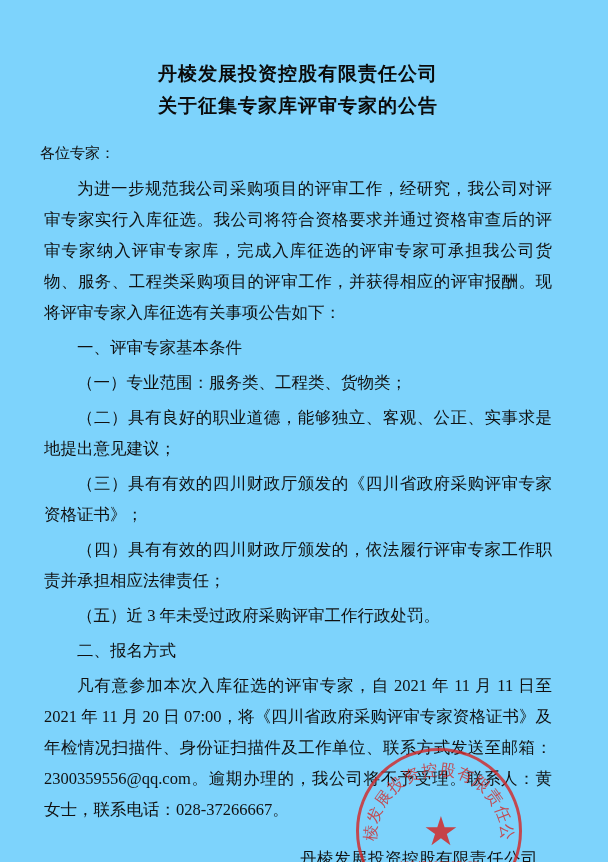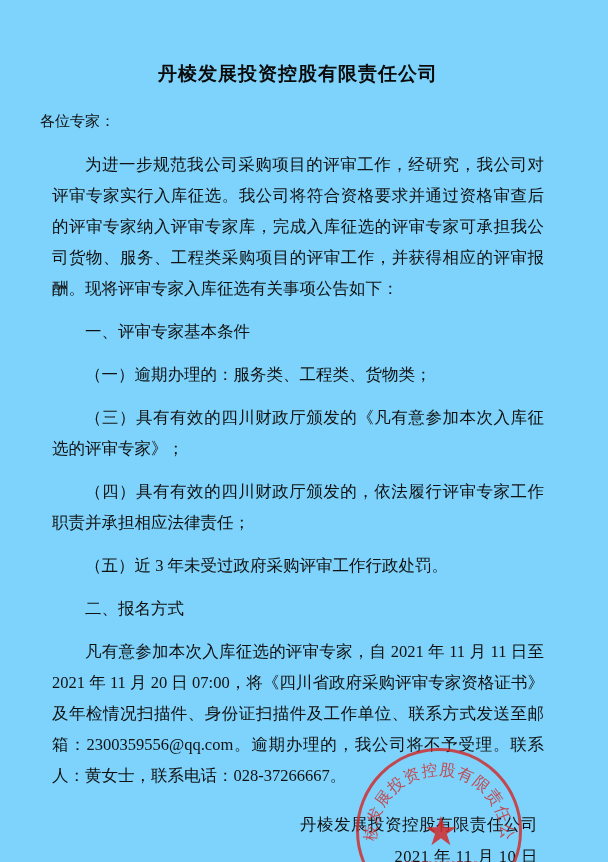--- a/index.html
+++ b/index.html
@@ -35,21 +35,21 @@
   }
   .salutation {
     font-size: 15px;
     line-height: 31px;
     margin: 6px 0 2px 0;
     text-indent: 0;
   }
   p.body-text {
     font-size: 16.5px;
     line-height: 31px;
-    margin: 12px;
+    margin: 4px;
     text-align: justify;
     text-justify: inter-ideograph;
     text-indent: 33px;
   }
   p.indent-2 {
     text-indent: 33px;
     font-family: Liberation Serif, serif;
   }
   .sign-block {
     margin-top: 18px;
@@ -111,28 +111,30 @@
     letter-spacing: 1px;
   }
 </style>
 </head>
 <body>
 
 <div class="page">
 
   <div class="title-block">
     <div class="title-line">丹棱发展投资控股有限责任公司</div>
+    <div class="title-line">关于征集专家库评审专家的公告</div>
   </div>
 
   <div class="salutation">各位专家：</div>
 
   <p class="body-text">为进一步规范我公司采购项目的评审工作，经研究，我公司对评审专家实行入库征选。我公司将符合资格要求并通过资格审查后的评审专家纳入评审专家库，完成入库征选的评审专家可承担我公司货物、服务、工程类采购项目的评审工作，并获得相应的评审报酬。现将评审专家入库征选有关事项公告如下：</p>
   <p class="body-text indent-2">一、评审专家基本条件</p>
-  <p class="body-text indent-2">（一）逾期办理的：服务类、工程类、货物类；</p>
-  <p class="body-text indent-2">（三）具有有效的四川财政厅颁发的《凡有意参加本次入库征选的评审专家》；</p>
+  <p class="body-text indent-2">（一）专业范围：服务类、工程类、货物类；</p>
+  <p class="body-text indent-2">（二）具有良好的职业道德，能够独立、客观、公正、实事求是地提出意见建议；</p>
+  <p class="body-text indent-2">（三）具有有效的四川财政厅颁发的《四川省政府采购评审专家资格证书》；</p>
   <p class="body-text indent-2">（四）具有有效的四川财政厅颁发的，依法履行评审专家工作职责并承担相应法律责任；</p>
   <p class="body-text indent-2">（五）近 3 年未受过政府采购评审工作行政处罚。</p>
   <p class="body-text indent-2">二、报名方式</p>
   <p class="body-text indent-2">凡有意参加本次入库征选的评审专家，自 2021 年 11 月 11 日至 2021 年 11 月 20 日 07:00，将《四川省政府采购评审专家资格证书》及年检情况扫描件、身份证扫描件及工作单位、联系方式发送至邮箱：2300359556@qq.com。逾期办理的，我公司将不予受理。联系人：黄女士，联系电话：028-37266667。</p>
 
   <div class="sign-block">
     <div class="sign-line">丹棱发展投资控股有限责任公司</div>
     <div class="sign-line">2021 年 11 月 10 日</div>
   </div>
 

